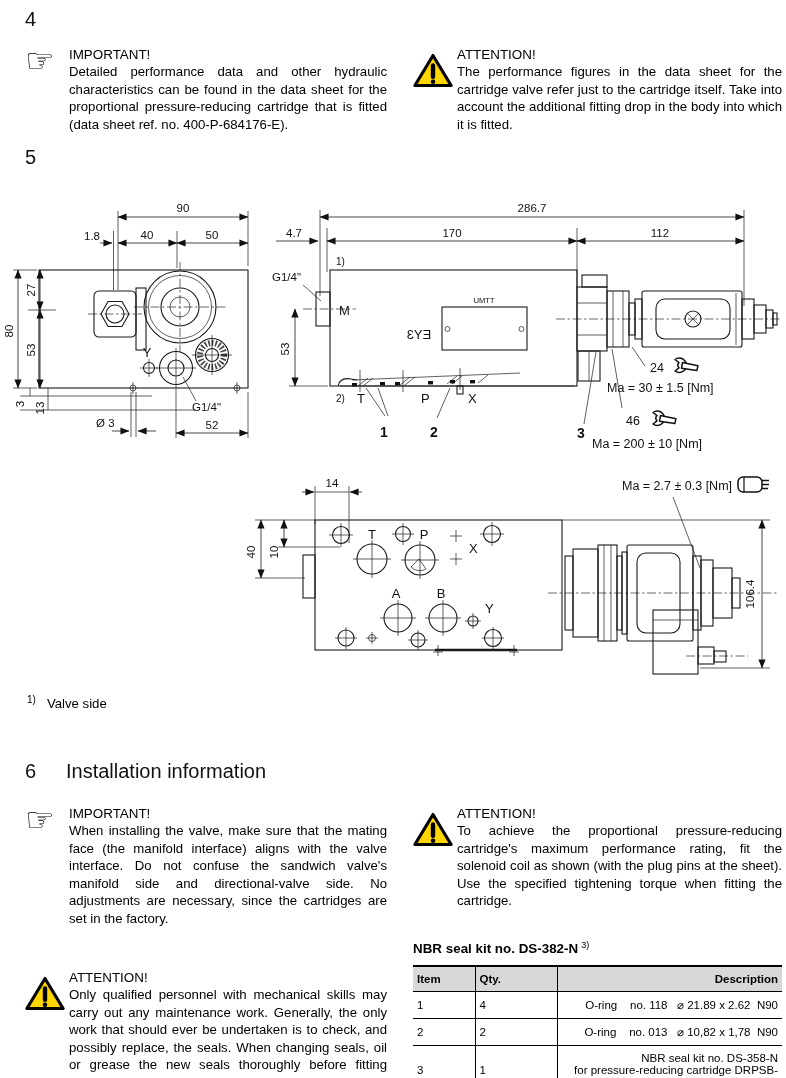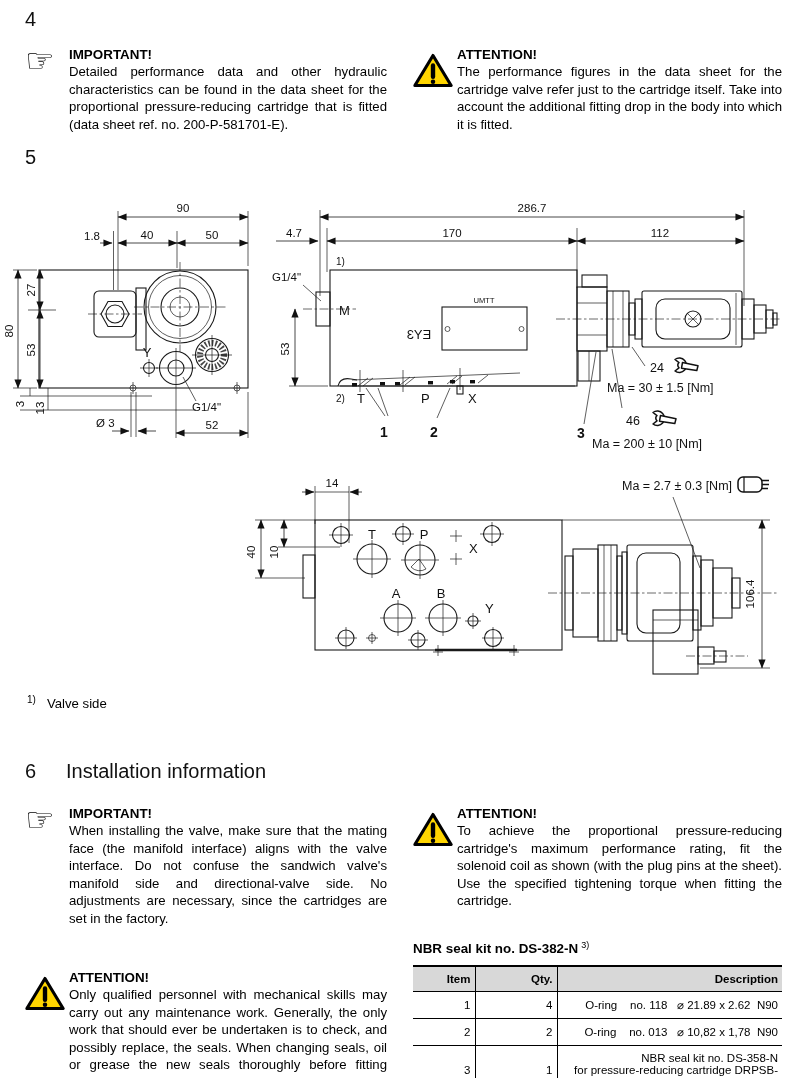--- a/index.html
+++ b/index.html
@@ -9,35 +9,35 @@
   .sec{position:absolute;left:25px;display:flex;font-size:20px;line-height:1.1;color:#111;}
   .sec-num{width:41px;flex:none;}
   
   .noterow{position:absolute;left:25px;width:757px;display:flex;justify-content:space-between;}
   .ncol-l{width:362px;flex:none;}
   .ncol-r{width:369px;flex:none;}
   .note{display:flex;}
   .note-ico{width:44px;flex:none;padding-top:1px;}
   .hand{font-family:"DejaVu Sans",sans-serif;font-size:33px;line-height:.8;color:#000;}
   .note-tx{flex:1;}
-  .nt{font-weight:bold;font-size:13.4px;margin-bottom:1px;}
+  .nt{font-weight:normal;font-size:13.4px;margin-bottom:1px;}
   .nb{font-size:13.2px;line-height:1.33;text-align:justify;}
   
   .fnblock{position:absolute;left:27px;top:694px;text-align:right;}
   .fn{font-size:13.2px;margin-bottom:8px;}
   .fn-m{font-size:10px;vertical-align:super;margin-right:11px;}
   
   .kit-title{font-size:13.4px;font-weight:bold;margin-top:30px;}
   .kit-title sup{font-size:9px;font-weight:normal;margin-left:3px;}
   table.kit{width:100%;border-collapse:collapse;margin-top:9px;font-size:11.5px;
             border-top:2px solid #000;border-bottom:2px solid #000;}
   table.kit th{background:#d8d8d8;font-weight:bold;border-bottom:1.5px solid #000;padding:6px 4px;}
   table.kit td{border-bottom:1px solid #000;padding:6px 4px;vertical-align:middle;}
   table.kit tr:last-child td{border-bottom:none;}
-  .c1,.c2{border-right:1.8px solid #000;text-align:right;}
+  .c1,.c2{border-right:1.8px solid #000;text-align:left;}
   .cd{text-align:right;padding-left:10px !important;white-space:pre-wrap;}
   
   svg.draw{position:absolute;left:0;top:190px;}
   .ol{fill:none;stroke:#1a1a1a;stroke-width:1.1;}
   .tl{fill:none;stroke:#1a1a1a;stroke-width:.7;}
   .th{fill:none;stroke:#1a1a1a;stroke-width:2.6;}
   .dl{fill:none;stroke:#1a1a1a;stroke-width:.8;}
   .cl{fill:none;stroke:#1a1a1a;stroke-width:.65;stroke-dasharray:9 2.5 2.5 2.5;}
   text.lb{font:11.5px "Liberation Sans",sans-serif;fill:#111;}
   text.pt{font:13px "Liberation Sans",sans-serif;fill:#111;}
@@ -54,21 +54,21 @@
   <div class="sec" style="top:8px">
     <span class="sec-num">4</span>
   </div>
 
   <div class="noterow" style="top:47px">
     <div class="ncol-l">
       <div class="note">
         <div class="note-ico"><span class="hand">☞</span></div>
         <div class="note-tx">
           <div class="nt">IMPORTANT!</div>
-          <div class="nb">Detailed performance data and other hydraulic characteristics can be found in the data sheet for the proportional pressure-reducing cartridge that is fitted (data sheet ref. no. 200-P-581701-E).</div>
+          <div class="nb">Detailed performance data and other hydraulic characteristics can be found in the data sheet for the proportional pressure-reducing cartridge that is fitted (data sheet ref. no. 400-P-684176-E).</div>
         </div>
       </div>
     </div>
     <div class="ncol-r">
       <div class="note">
         <div class="note-ico" style="padding-top:6px">
           <svg width="40" height="35" viewBox="0 0 64 56">
             <path d="M32 4 L61 52 L3 52 Z" fill="#FFD500" stroke="#000" stroke-width="5" stroke-linejoin="round"></path>
             <path d="M32 20 L32 38" stroke="#000" stroke-width="7" stroke-linecap="round"></path>
             <circle cx="32" cy="46" r="3.6" fill="#000"></circle>

